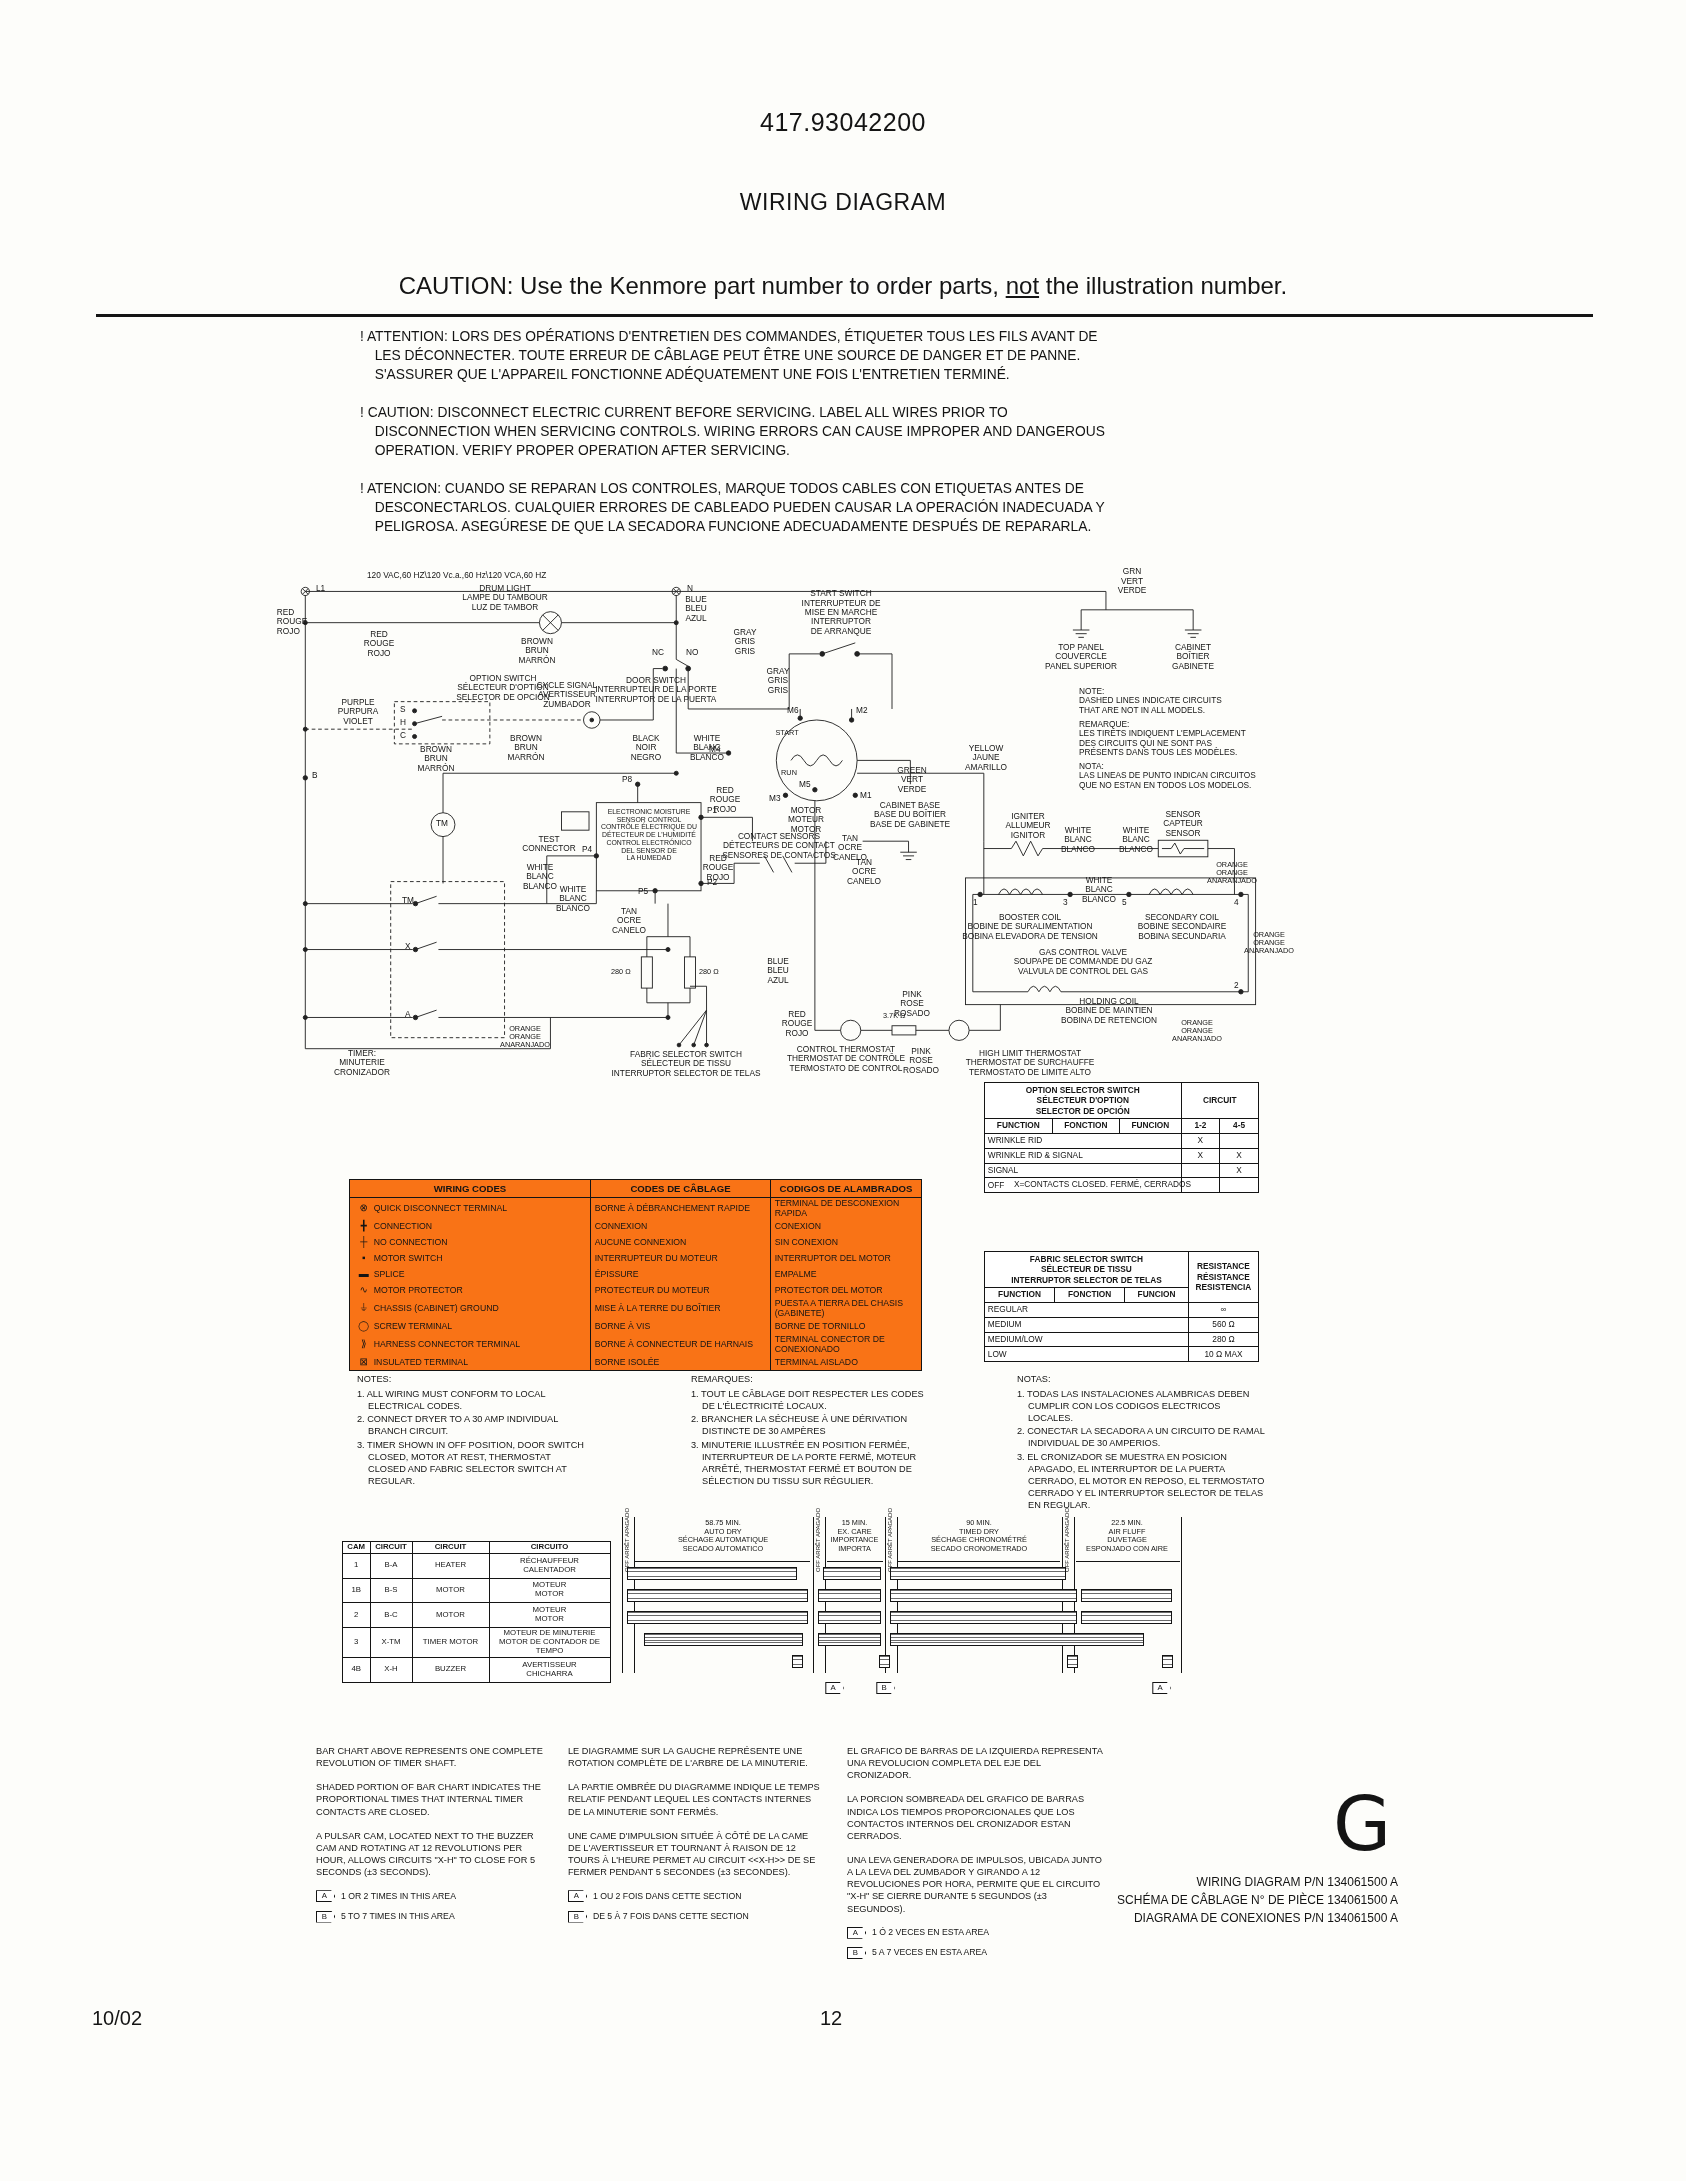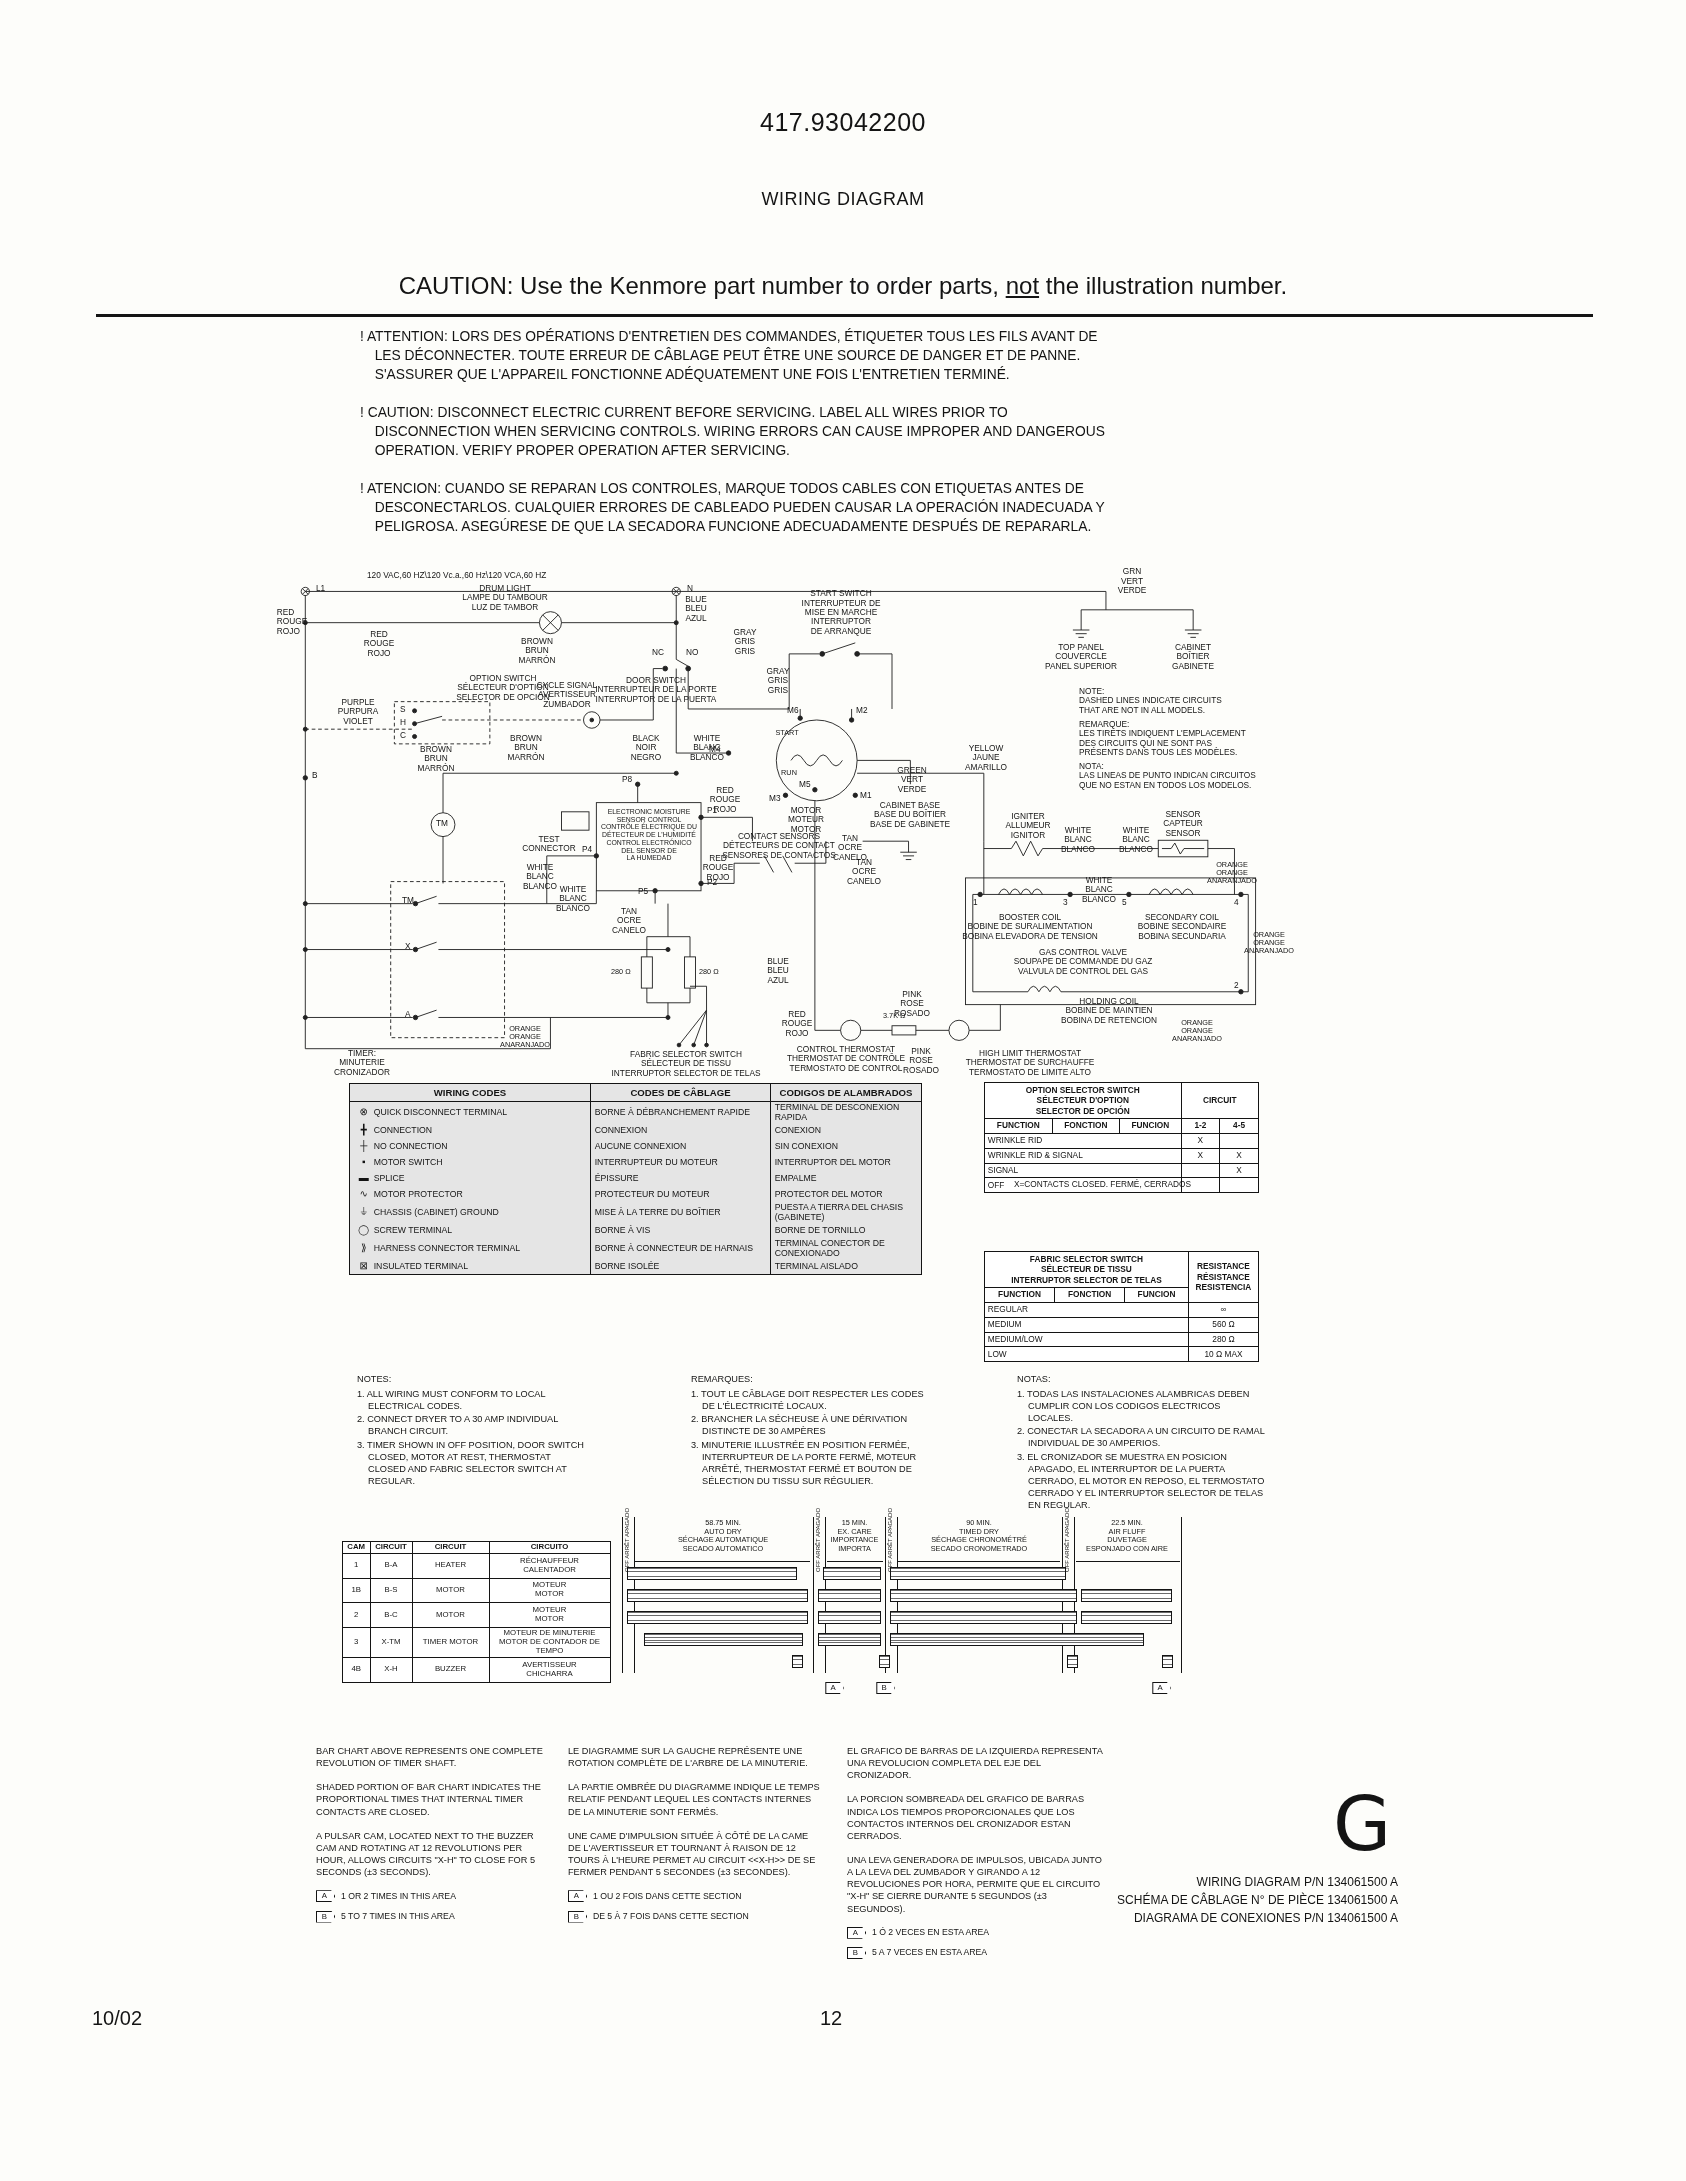--- a/index.html
+++ b/index.html
@@ -7,37 +7,37 @@
     position:relative; width:1686px; height:2182px; margin:0 auto;
     background:#fdfdfa; color:#141414;
     font-family:"Liberation Sans", sans-serif;
     overflow:hidden;
   }
   .abs { position:absolute; }
   .ctr { width:100%; text-align:center; }
   .pre { white-space:pre-line; }
 
   .h-pn   { top:108px; font-size:25px; letter-spacing:0.5px; }
-  .h-title{ top:189px; font-size:18px; letter-spacing:0.5px; }
+  .h-title{ top:189px; font-size:23px; letter-spacing:0.5px; }
   .h-caution { top:272px; font-size:24px; }
   .h-caution .u { text-decoration:underline; }
   .hrule { left:96px; top:314px; width:1497px; height:2.8px; background:#141414; }
 
   .cautions { left:360px; top:327px; width:757px; }
   .cpara { font-size:13.8px; line-height:1.38; margin:0 0 19px 0; padding-left:14.7px; text-indent:-14.7px; }
 
   
   .schemwrap { left:275px; top:571px; width:1021px; height:511px; }
   .schemwrap svg { position:absolute; left:0; top:0; }
   .dlabels { position:absolute; left:0; top:0; width:100%; height:100%; }
   .dlabel { position:absolute; font-size:8.3px; line-height:1.12; white-space:pre-line; }
   .dlabel.c { transform:translateX(-50%); text-align:center; }
 
   
-  .codes { left:349px; top:1083px; border-collapse:collapse; border:1.8px solid #141414; background:#e5e5e5; }
+  .codes { left:349px; top:1179px; border-collapse:collapse; border:1.8px solid #141414; background:#f97316; }
   .codes th { border:0.9px solid #141414; font-size:9.6px; padding:2.8px 3.7px; text-align:center; }
   .codes td { border-left:0.9px solid #141414; border-right:0.9px solid #141414; font-size:8.7px; padding:0 3.7px; height:16px; vertical-align:middle; }
   .codes .sym { display:inline-block; width:20px; text-align:center; font-size:10px; }
 
   
   .seltable { border-collapse:collapse; background:#fff; }
   .seltable th, .seltable td { border:0.9px solid #141414; font-size:8.3px; padding:1.8px 2.8px; text-align:center; vertical-align:middle; line-height:1.25; }
   .seltable td.fl { text-align:left; }
   .opt-foot { left:984px; top:1179px; width:237px; font-size:8.3px; text-align:center; }
 

